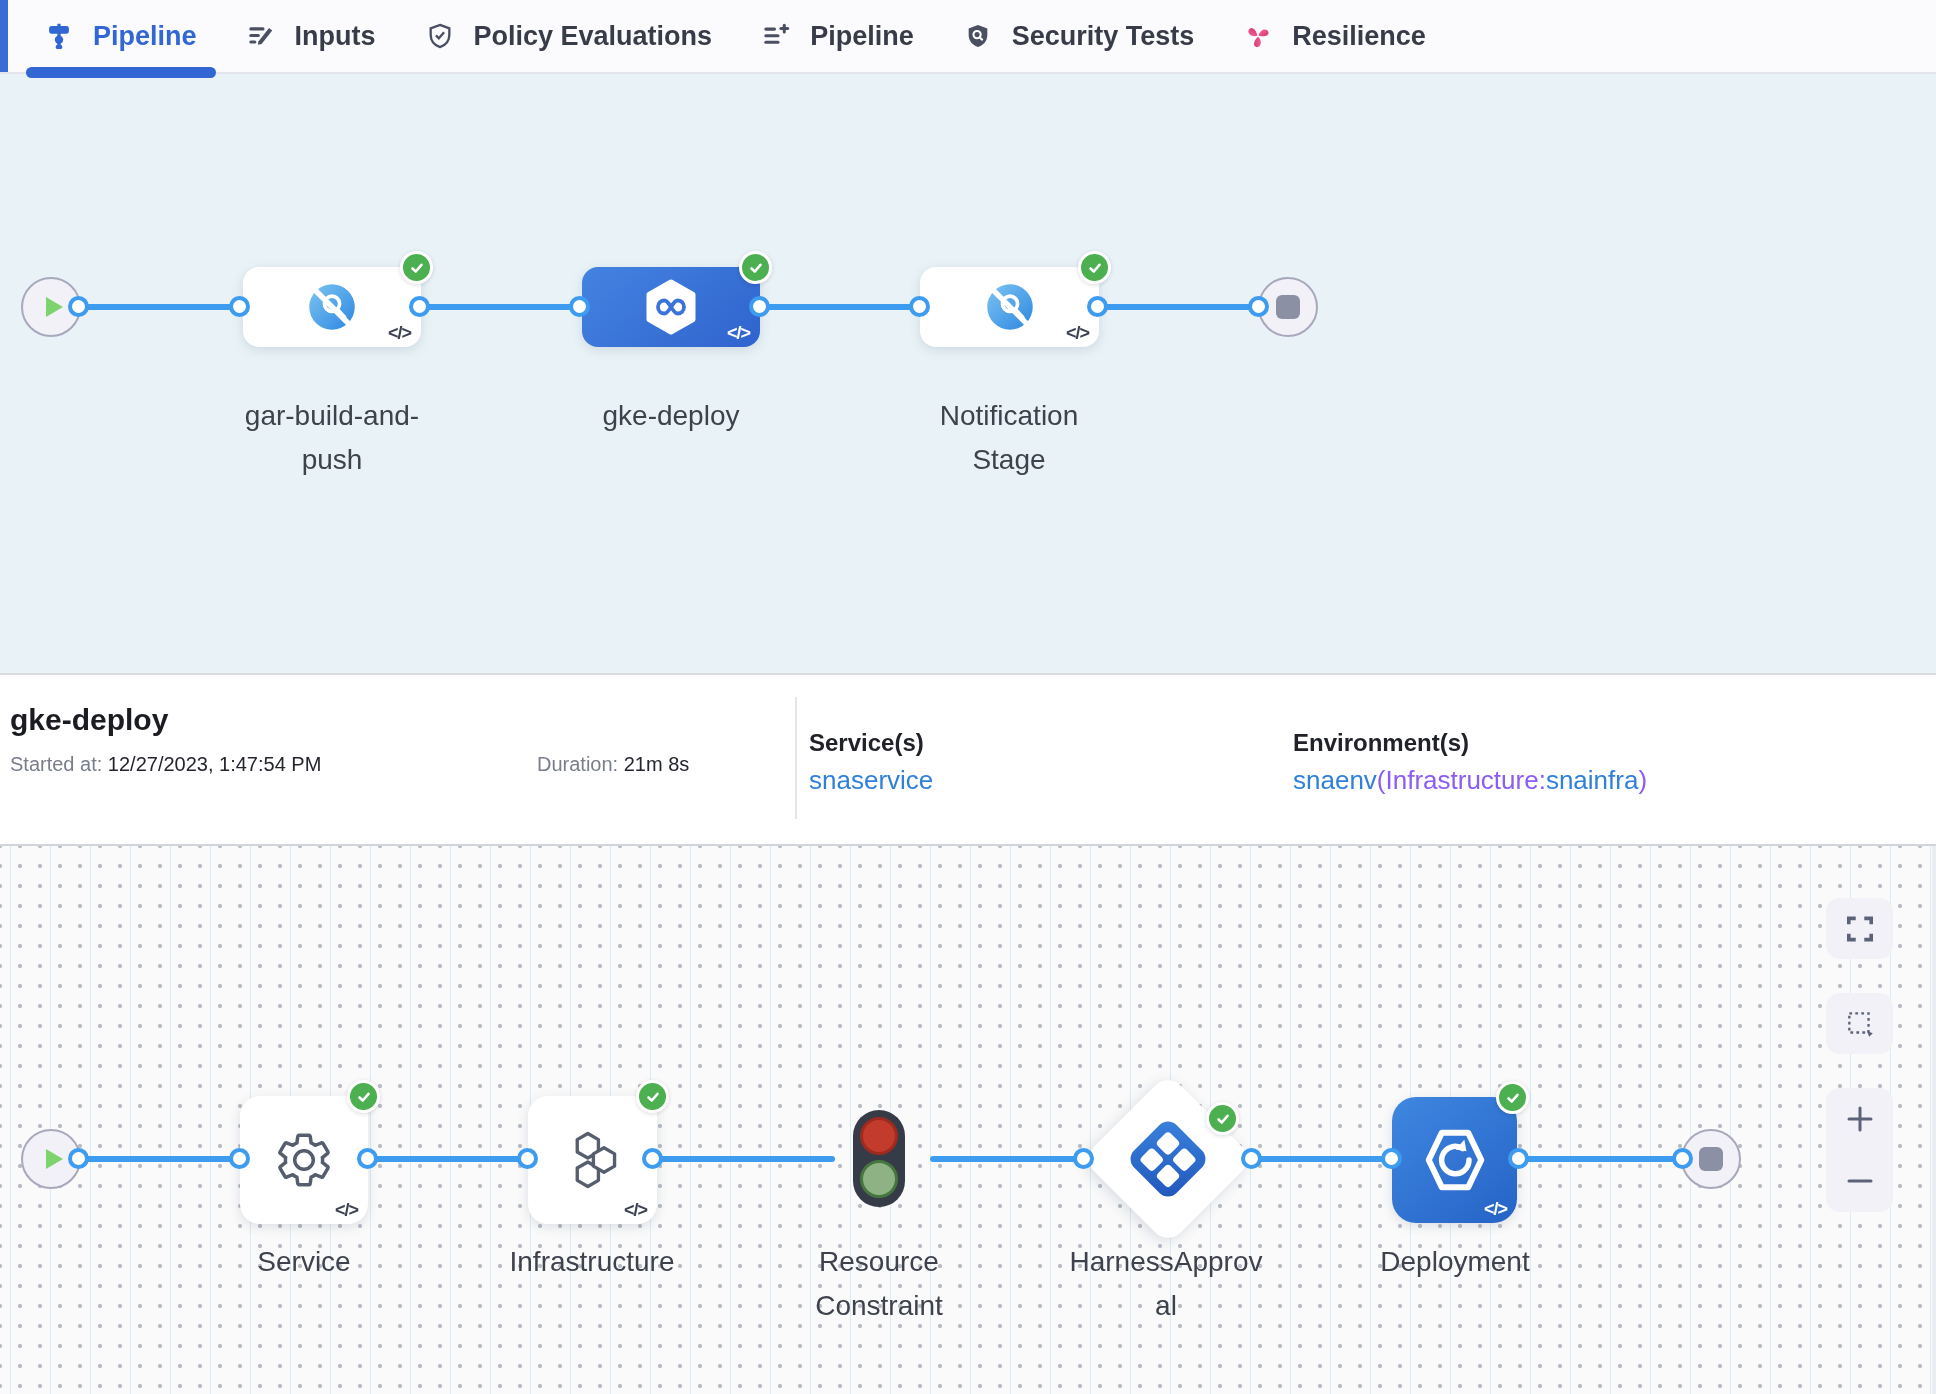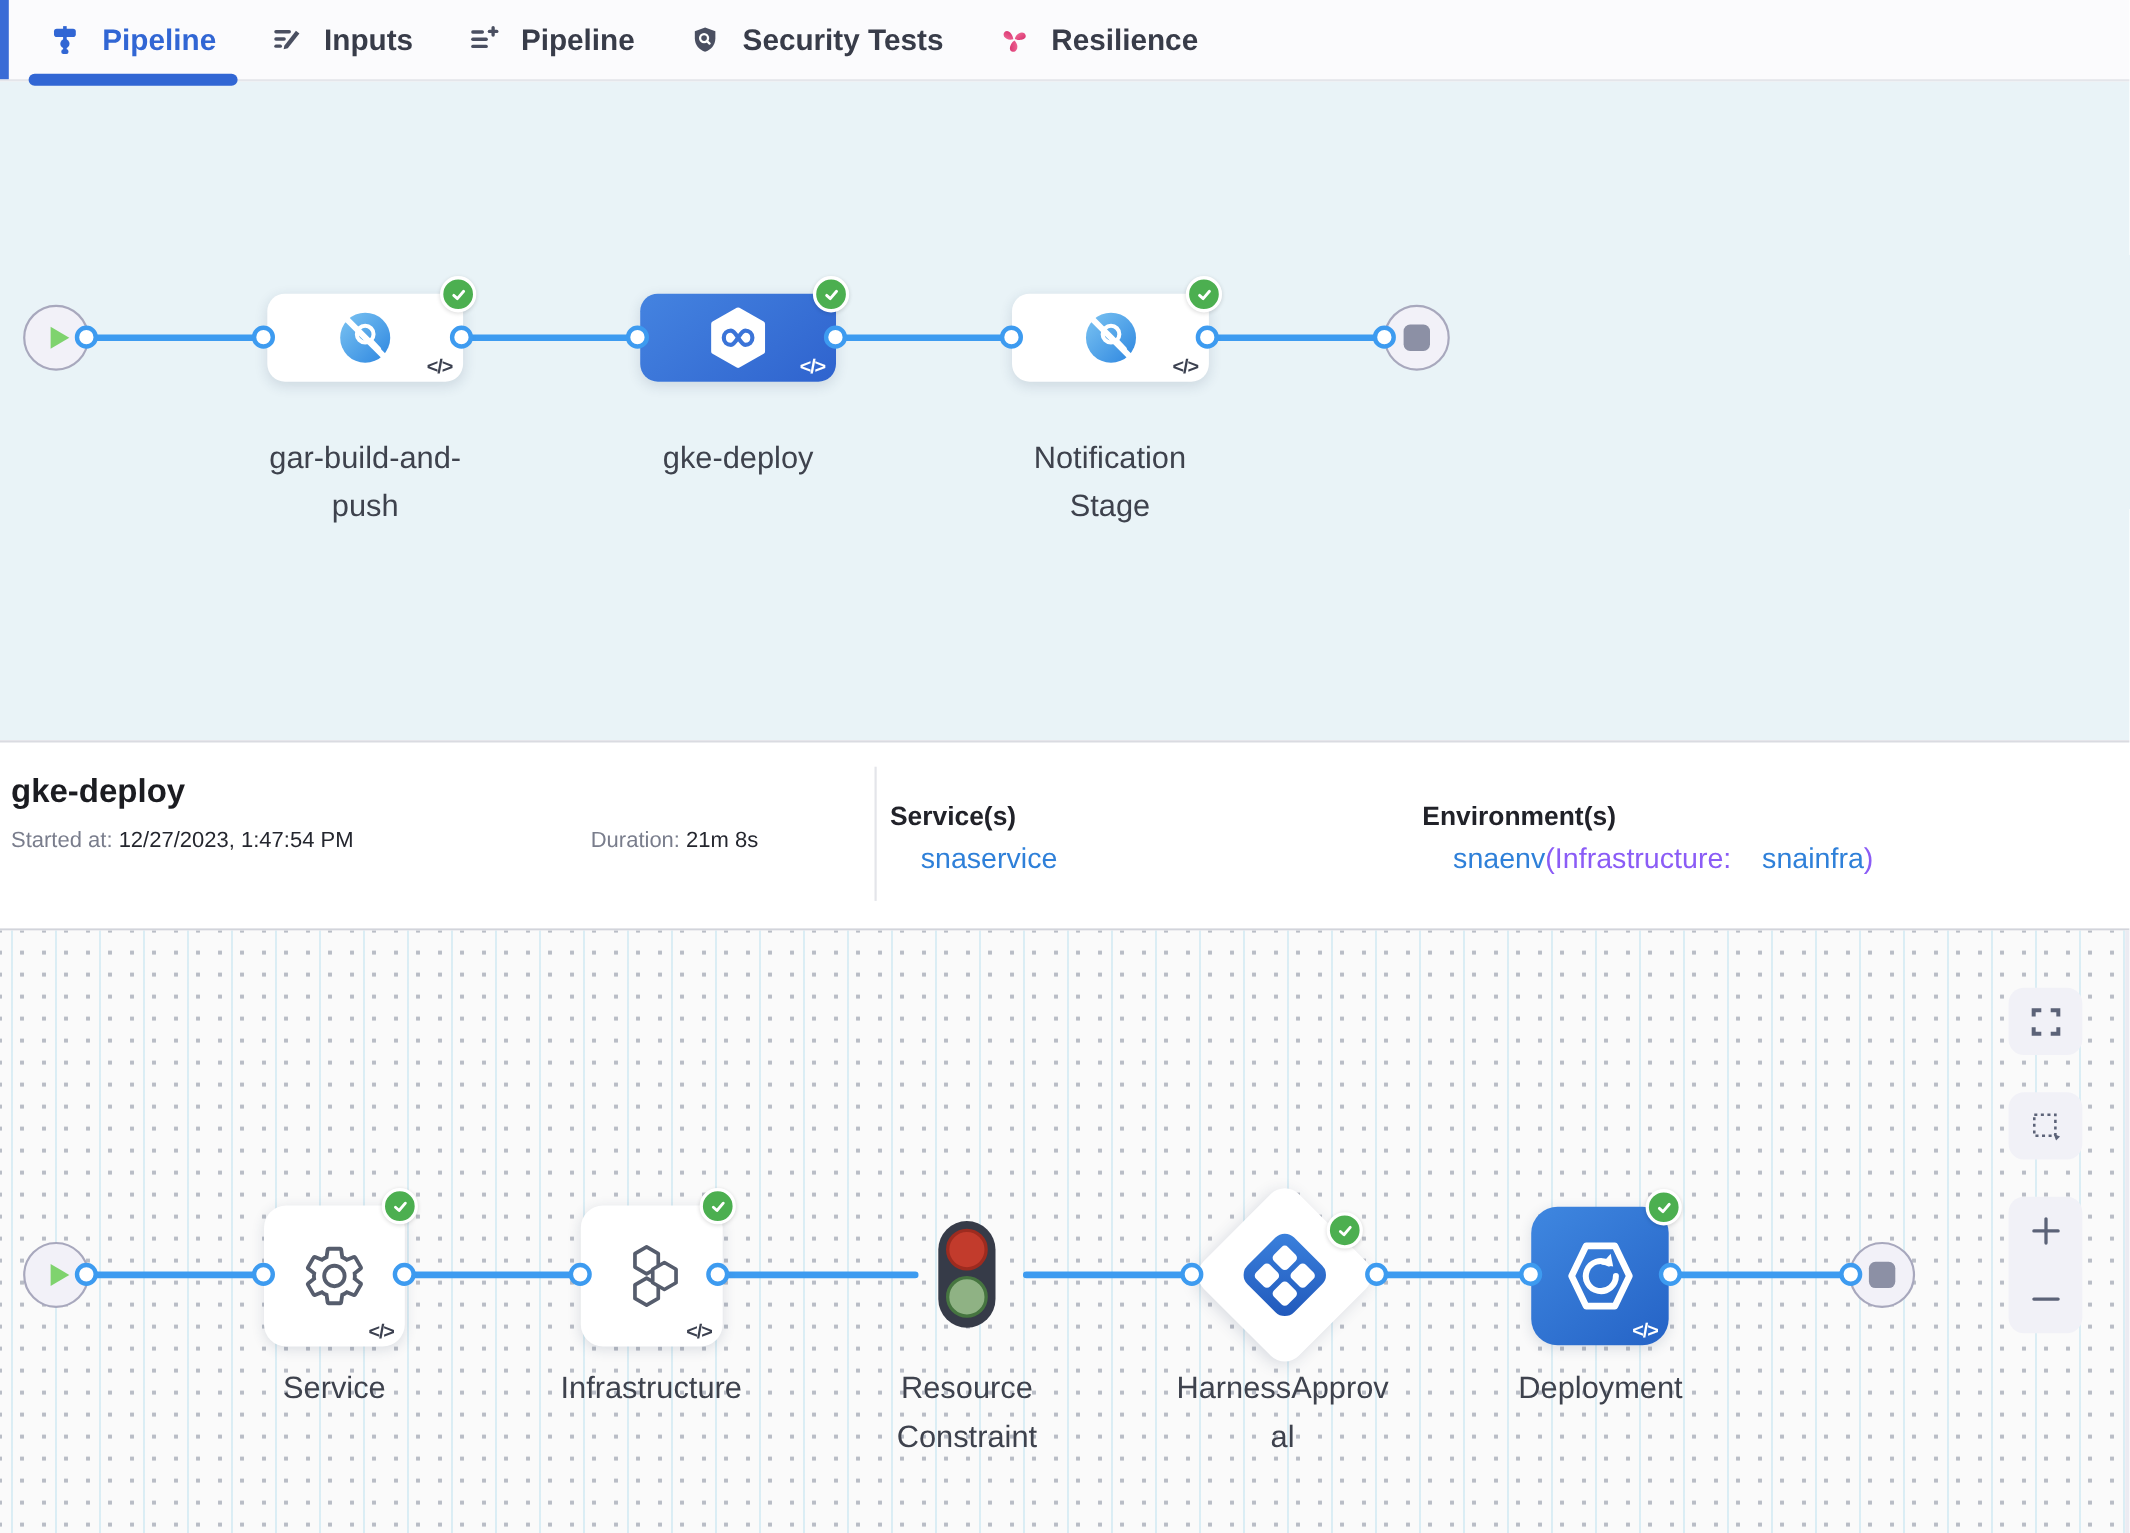--- a/index.html
+++ b/index.html
@@ -34,21 +34,21 @@
   .badge.corner{right:-12px;top:-16px;}
   .node-label{position:absolute;width:280px;text-align:center;font-size:28px;line-height:44px;color:#3e424d;z-index:2;}
   
   .details{position:relative;height:173px;background:#fff;border-top:2px solid #dadbe1;border-bottom:2px solid #d2d4db;}
   .d-title{position:absolute;left:10px;top:28px;font-size:30px;font-weight:700;color:#1b1c21;}
   .d-row{position:absolute;top:78px;font-size:20px;color:#24262e;}
   .d-gray{color:#797d8c;}
   .d-sep{position:absolute;left:795px;top:22px;width:2px;height:122px;background:#e4e5ea;}
   .d-col-label{position:absolute;top:54px;font-size:24px;font-weight:700;color:#212229;}
   .d-col-value{position:absolute;top:90px;font-size:26px;}
-  .link{color:#2f80d9;cursor:pointer;margin-left:28px;}
+  .link{color:#2f80d9;cursor:pointer;}
   .d-mid{color:#8b5cf6;}
   
   .exec-sec{position:relative;height:548px;background-color:#fafafa;
     background-image:
       linear-gradient(to right, rgba(125,200,228,.25) 1.5px, transparent 1.5px),
       radial-gradient(circle, #b9bdc6 1.9px, transparent 2.3px);
     background-size:40px 40px,20px 20px;background-position:10px 0,10px 10px;}
   .right-strip{position:absolute;right:0;top:0;bottom:0;width:4px;background:#ebebf2;}
   .step-card{width:128px;height:128px;border-radius:20px;top:250px;}
   .traffic{position:absolute;left:853px;top:264px;width:52px;height:97px;border-radius:26px;background:#363b48;
@@ -102,20 +102,27 @@
   <div class="tab">
     <svg width="28" height="28" viewBox="0 0 24 24" fill="#4a4f61">
       <rect x="2" y="4.6" width="13" height="2.6" rx="1.3"></rect>
       <rect x="2" y="10.2" width="9" height="2.6" rx="1.3"></rect>
       <rect x="2" y="15.8" width="6" height="2.6" rx="1.3"></rect>
       <path d="M12.5 18.8 L21.6 7.2 L18.9 5.1 L9.8 16.7 L9.3 19.6 Z"></path>
     </svg>
     <span>Inputs</span>
   </div>
 
+  <div class="tab">
+    <svg width="28" height="28" viewBox="0 0 24 24" fill="none" stroke="#4a4f61" stroke-width="2">
+      <path d="M12 2.5 L20 5.5 V11 C20 16.5 16.5 20 12 21.5 C7.5 20 4 16.5 4 11 V5.5 Z"></path>
+      <polyline points="8.5,11.5 11,14 15.5,8.8"></polyline>
+    </svg>
+    <span>Policy Evaluations</span>
+  </div>
 
   <div class="tab">
     <svg width="28" height="28" viewBox="0 0 24 24" fill="#4a4f61">
       <rect x="2" y="4.8" width="10" height="2.6" rx="1.3"></rect>
       <rect x="2" y="10.4" width="13" height="2.6" rx="1.3"></rect>
       <rect x="2" y="16" width="13" height="2.6" rx="1.3"></rect>
       <rect x="17.8" y="1.4" width="2.6" height="8.4" rx="1.3"></rect>
       <rect x="14.9" y="4.3" width="8.4" height="2.6" rx="1.3"></rect>
     </svg>
     <span>Pipeline</span>

